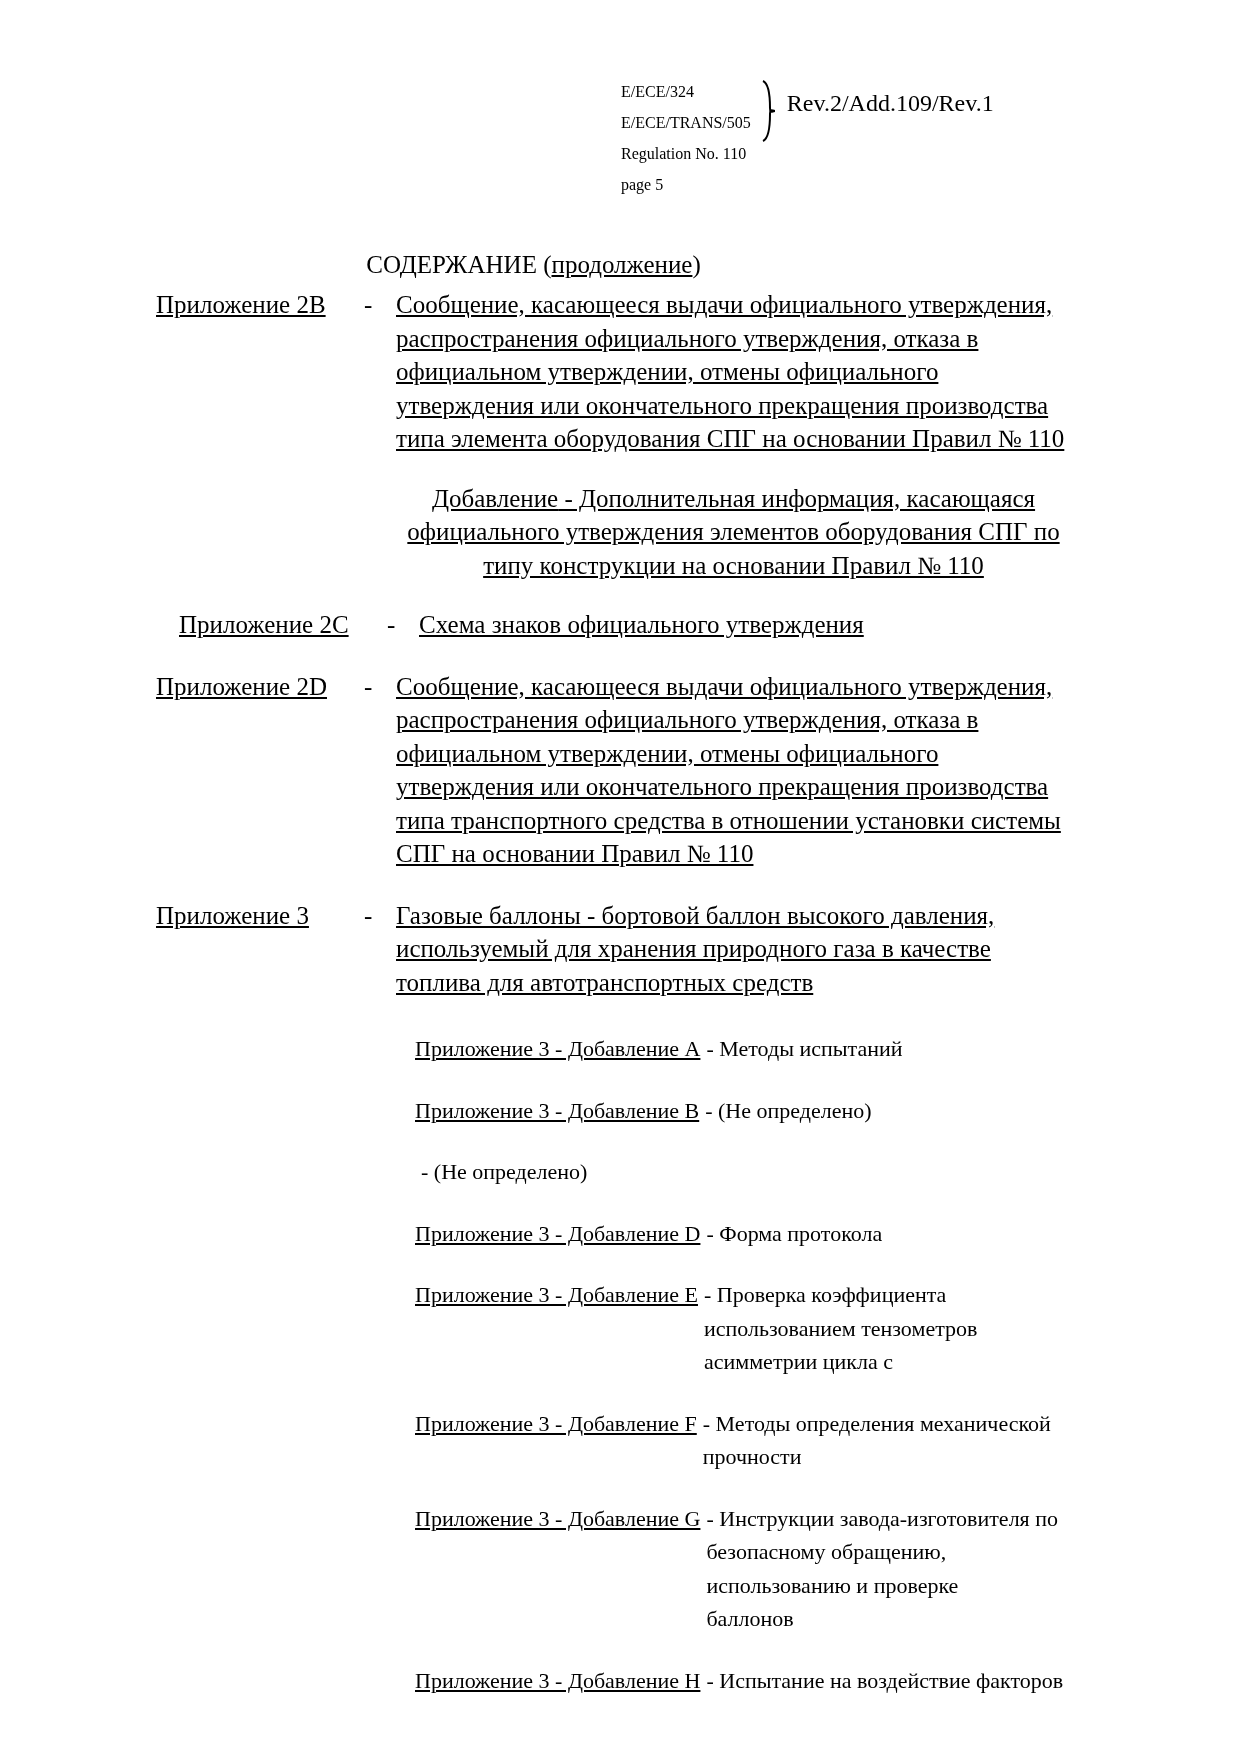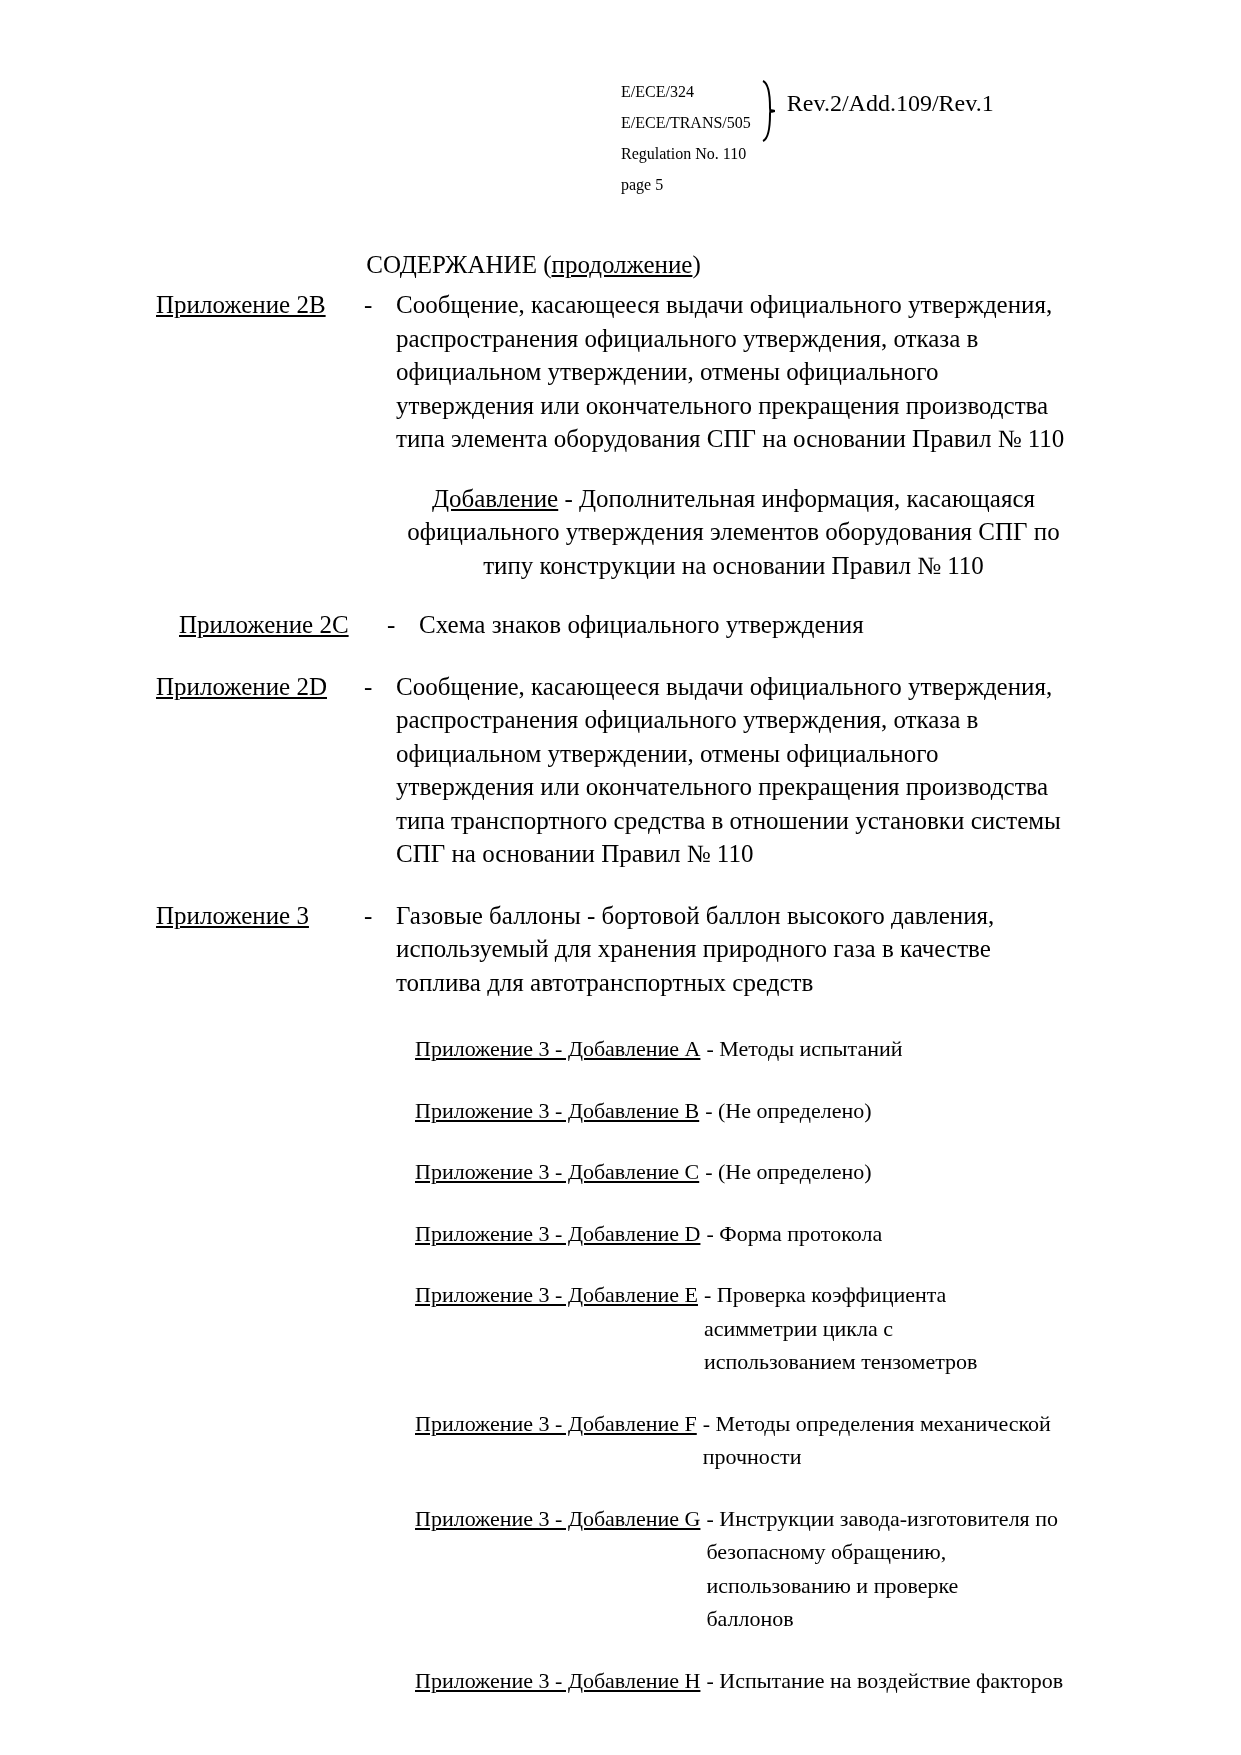--- a/index.html
+++ b/index.html
@@ -97,20 +97,21 @@
   }
   .entry-desc {
     flex: 1 1 auto;
     max-width: 675px;
     font-size: 25px;
     line-height: 33.5px;
     text-align: left;
   }
   .entry-desc p {
     margin: 0;
+    text-decoration: underline;
   }
   .entry-desc p + p {
     margin-top: 26px;
     text-align: center;
   }
 
   
   .sub-list {
     margin-top: 33px;
   }
@@ -197,35 +198,34 @@
             <span class="sub-key u">Приложение 3 - Добавление A </span>
             <span class="sub-val"><span>- Методы испытаний</span></span>
           </div>
 
           <div class="sub-entry">
             <span class="sub-key u">Приложение 3 - Добавление B</span>
             <span class="sub-val"><span> - (Не определено)</span></span>
           </div>
 
           <div class="sub-entry">
-            <span class="sub-key u">Приложение 3 - Добавление C</span>
             <span class="sub-val"><span> - (Не определено)</span></span>
           </div>
 
           <div class="sub-entry">
             <span class="sub-key u">Приложение 3 - Добавление D</span>
             <span class="sub-val"><span> - Форма протокола</span></span>
           </div>
 
           <div class="sub-entry">
             <span class="sub-key u">Приложение 3 - Добавление E</span>
             <span class="sub-val">
               <span> - Проверка коэффициента</span>
+              <span class="cont">использованием тензометров</span>
               <span class="cont">асимметрии цикла с</span>
-              <span class="cont">использованием тензометров</span>
             </span>
           </div>
 
           <div class="sub-entry">
             <span class="sub-key u">Приложение 3 - Добавление F</span>
             <span class="sub-val">
               <span> - Методы определения механической</span>
               <span class="cont">прочности</span>
             </span>
           </div>

